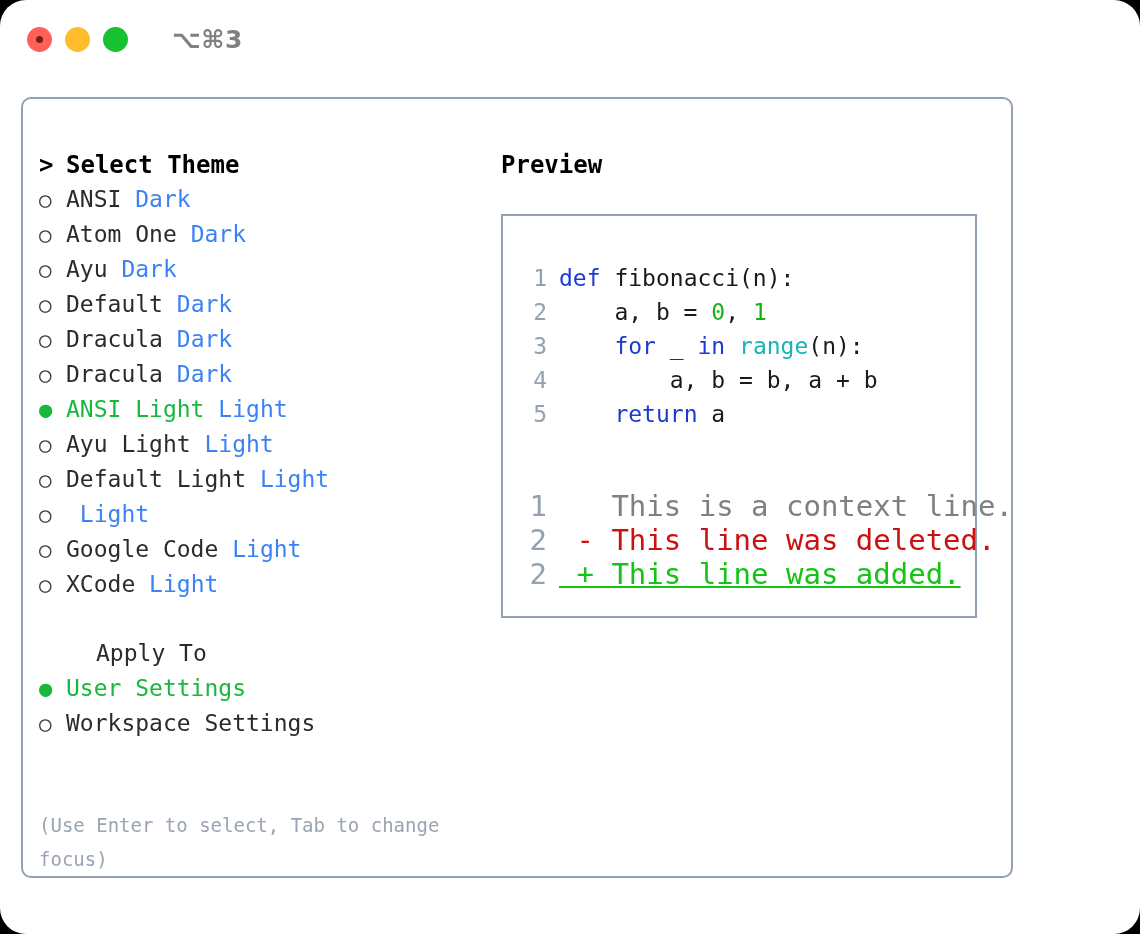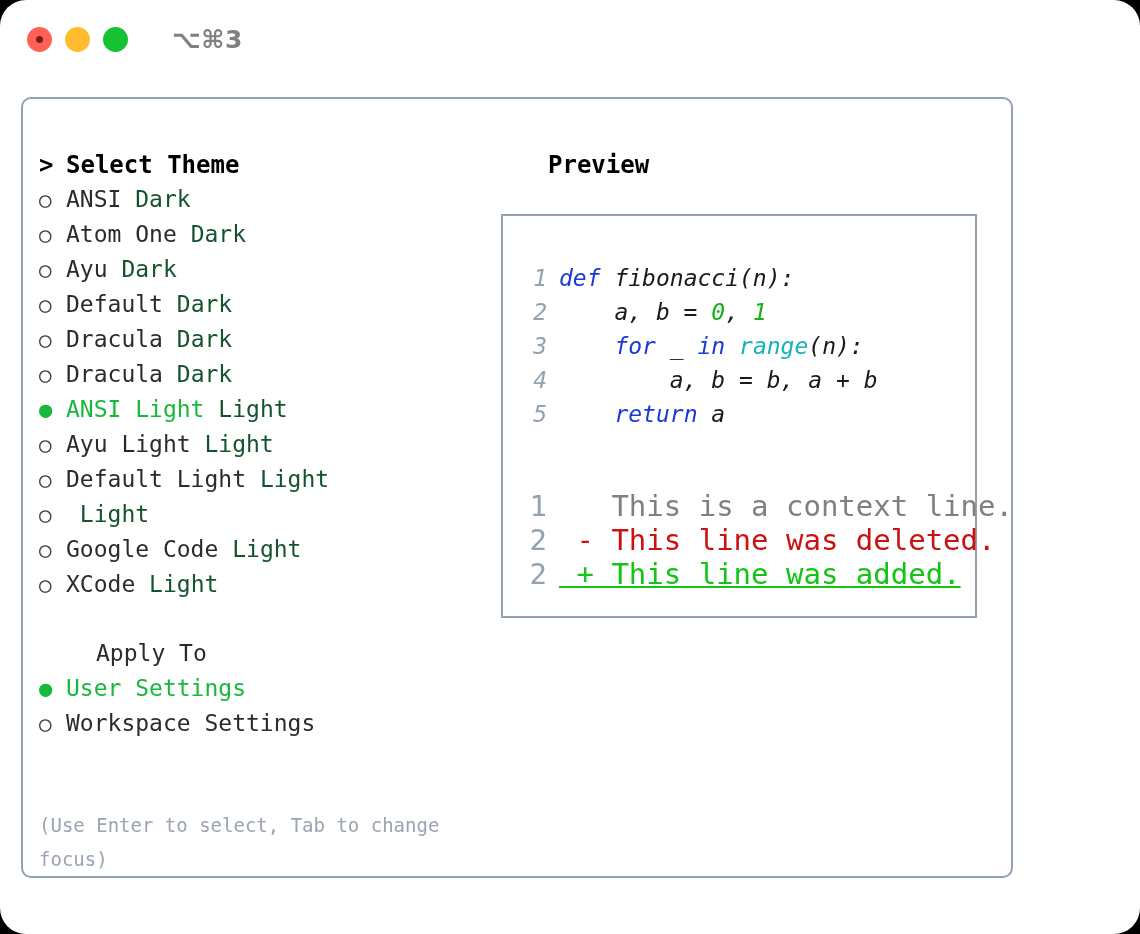--- a/index.html
+++ b/index.html
@@ -119,21 +119,21 @@
   .hdr .marker { color: #000000; font-weight: 700; font-size: 24px; }
 
   .section-title {
     color: #2b2b2b;
     font-size: 23px;
     margin-left: 30px;
   }
 
   .label { color: #2b2b2b; }
   .label.sel { color: #18b83c; }
-  .suffix { color: #14532d; }
+  .suffix { color: #3b82f6; }
 
   .spacer { height: 34px; }
 
   #help {
     position: absolute;
     left: 16px;
     top: 709px;
     width: 420px;
     color: #9aa4b2;
     font-size: 19px;
@@ -145,21 +145,20 @@
     position: absolute;
     left: 478px;
     top: 49px;
     width: 490px;
   }
   #preview-title {
     font-size: 24px;
     font-weight: 700;
     color: #000000;
     line-height: 34px;
-    margin-left: 47px;
   }
   #preview-panel {
     margin-top: 32px;
     width: 476px;
     height: 404px;
     border: 2px solid #93a1b0;
     box-sizing: border-box;
     background: #ffffff;
     position: relative;
   }
@@ -167,21 +166,20 @@
     position: absolute;
     left: 16px;
     top: 45px;
     right: 6px;
   }
   .cline {
     font-size: 23px;
     line-height: 34px;
     white-space: pre;
     color: #1a1a1a;
-    font-style: italic;
   }
   .lnum {
     display: inline-block;
     width: 28px;
     text-align: right;
     color: #93a1b0;
     margin-right: 12px;
   }
   .kw  { color: #1a3ad6; }
   .fn  { color: #18b2b8; }

